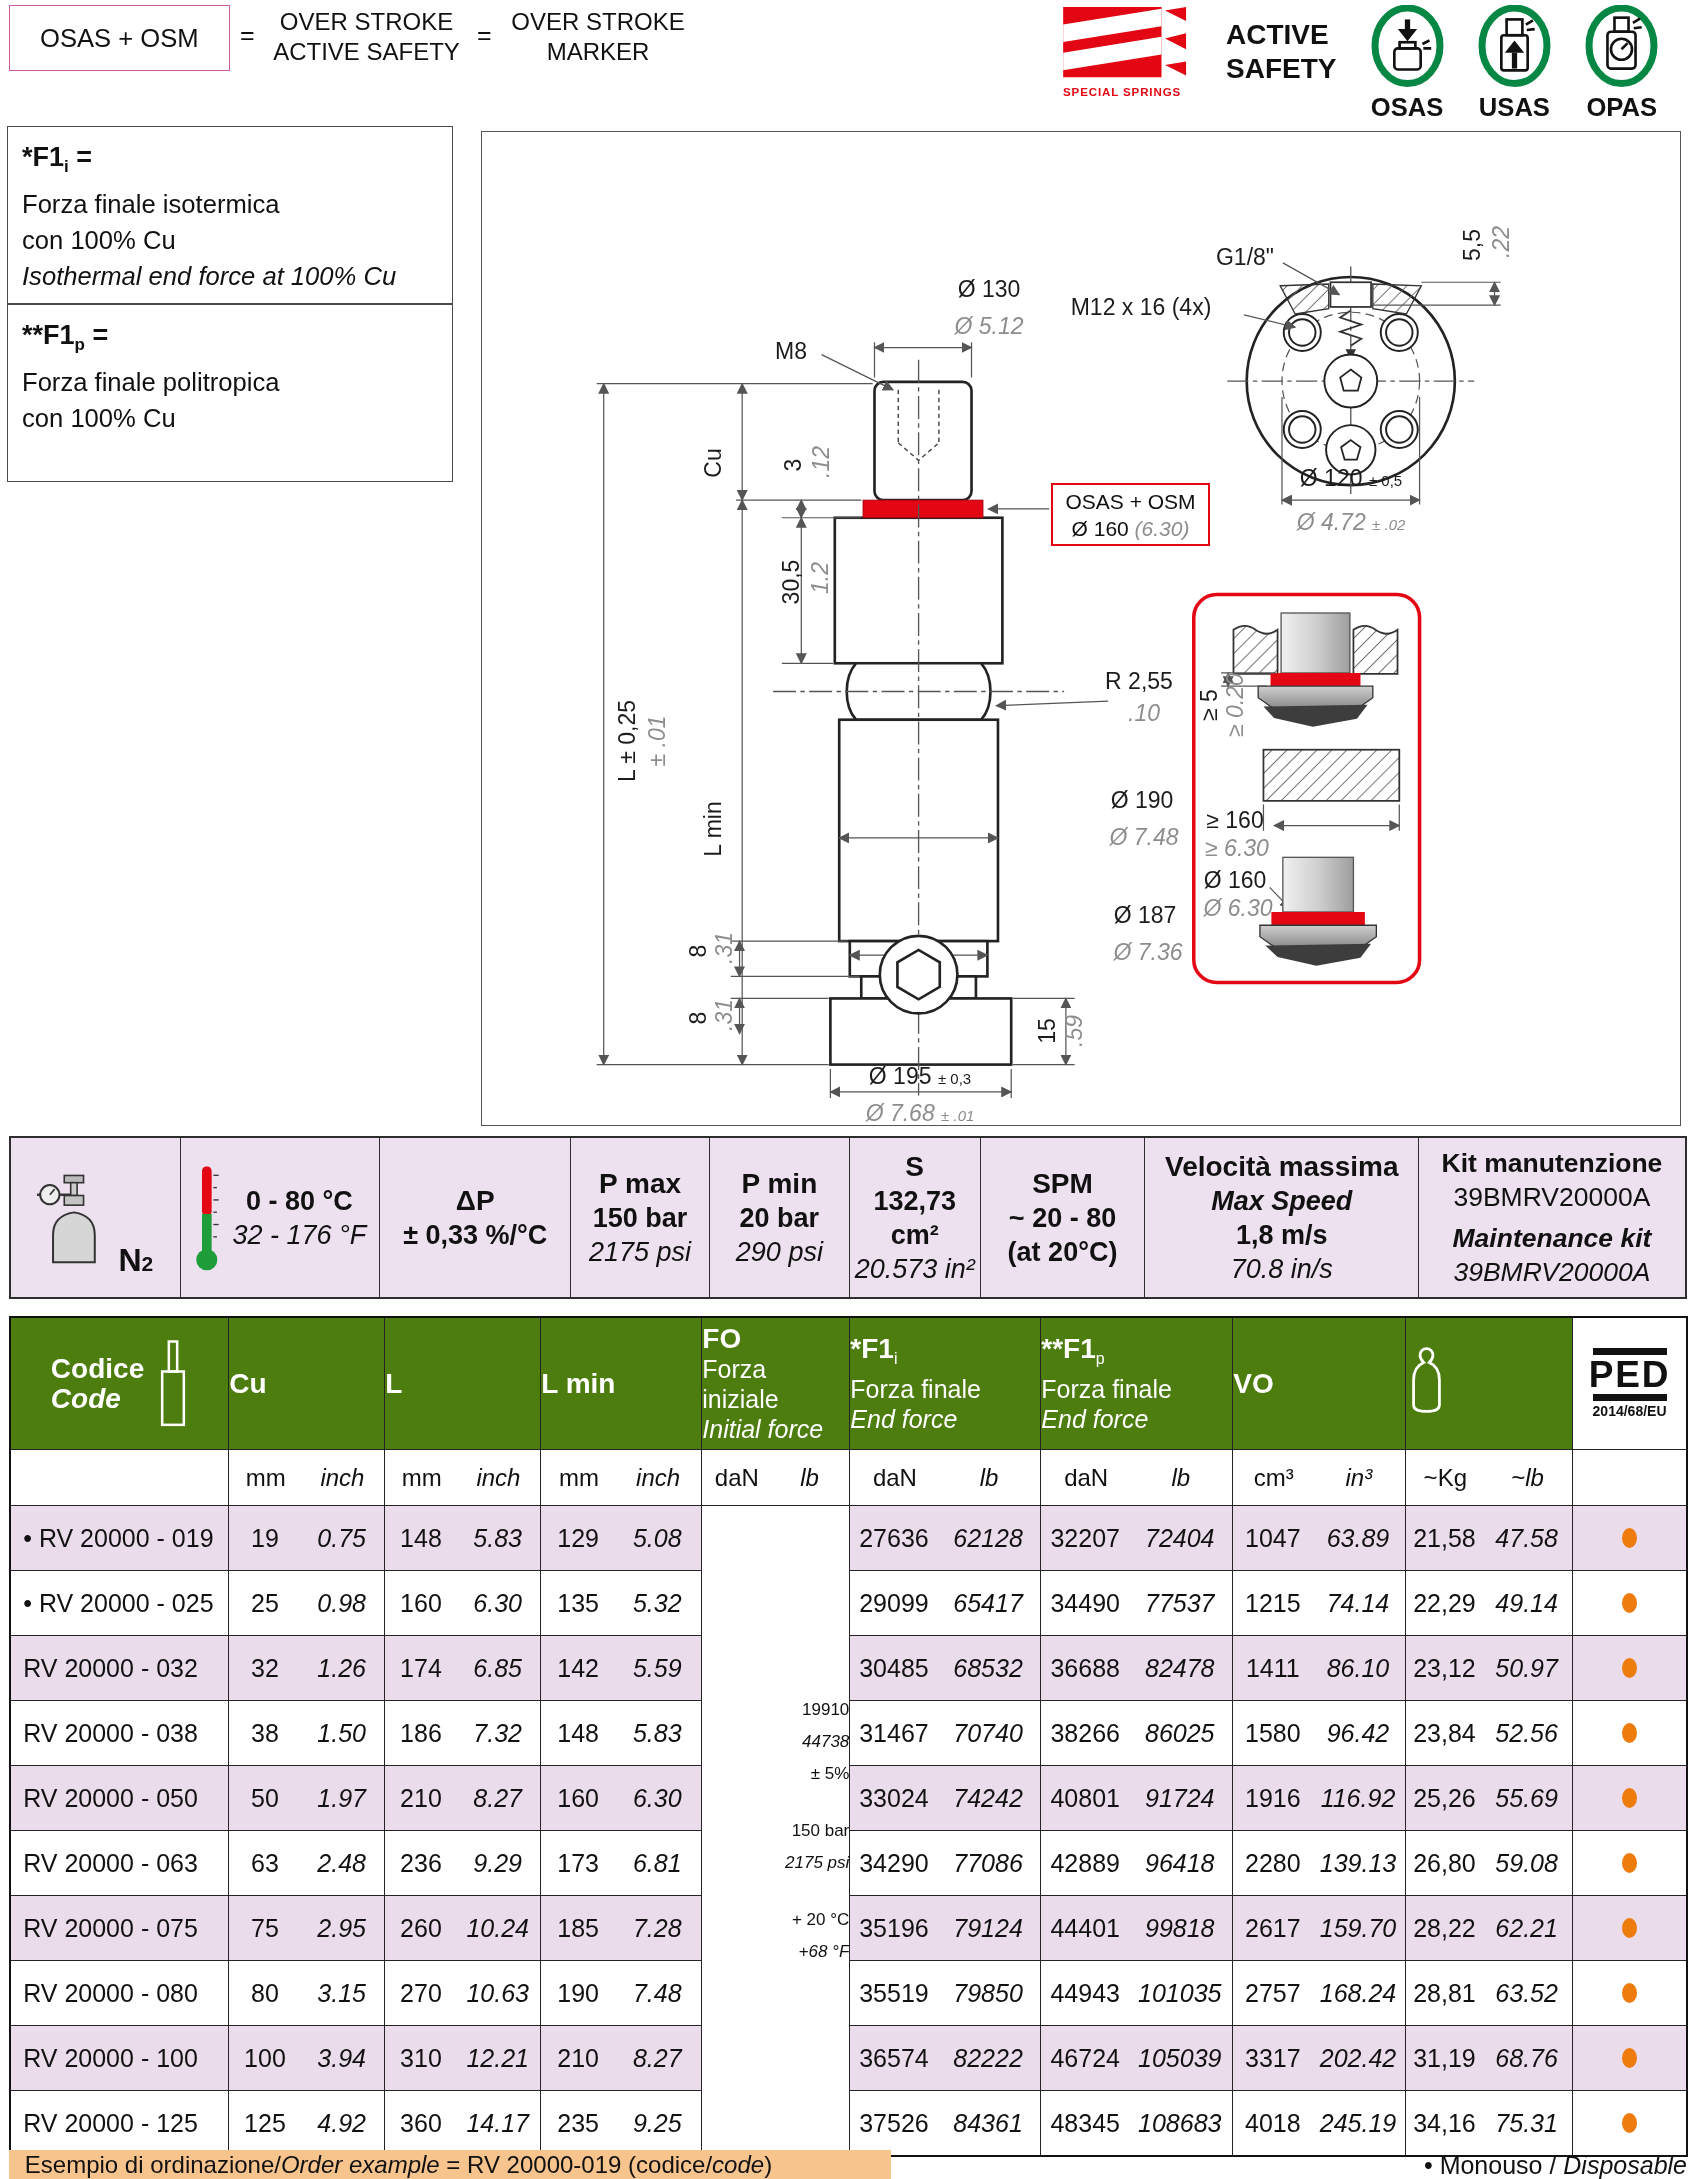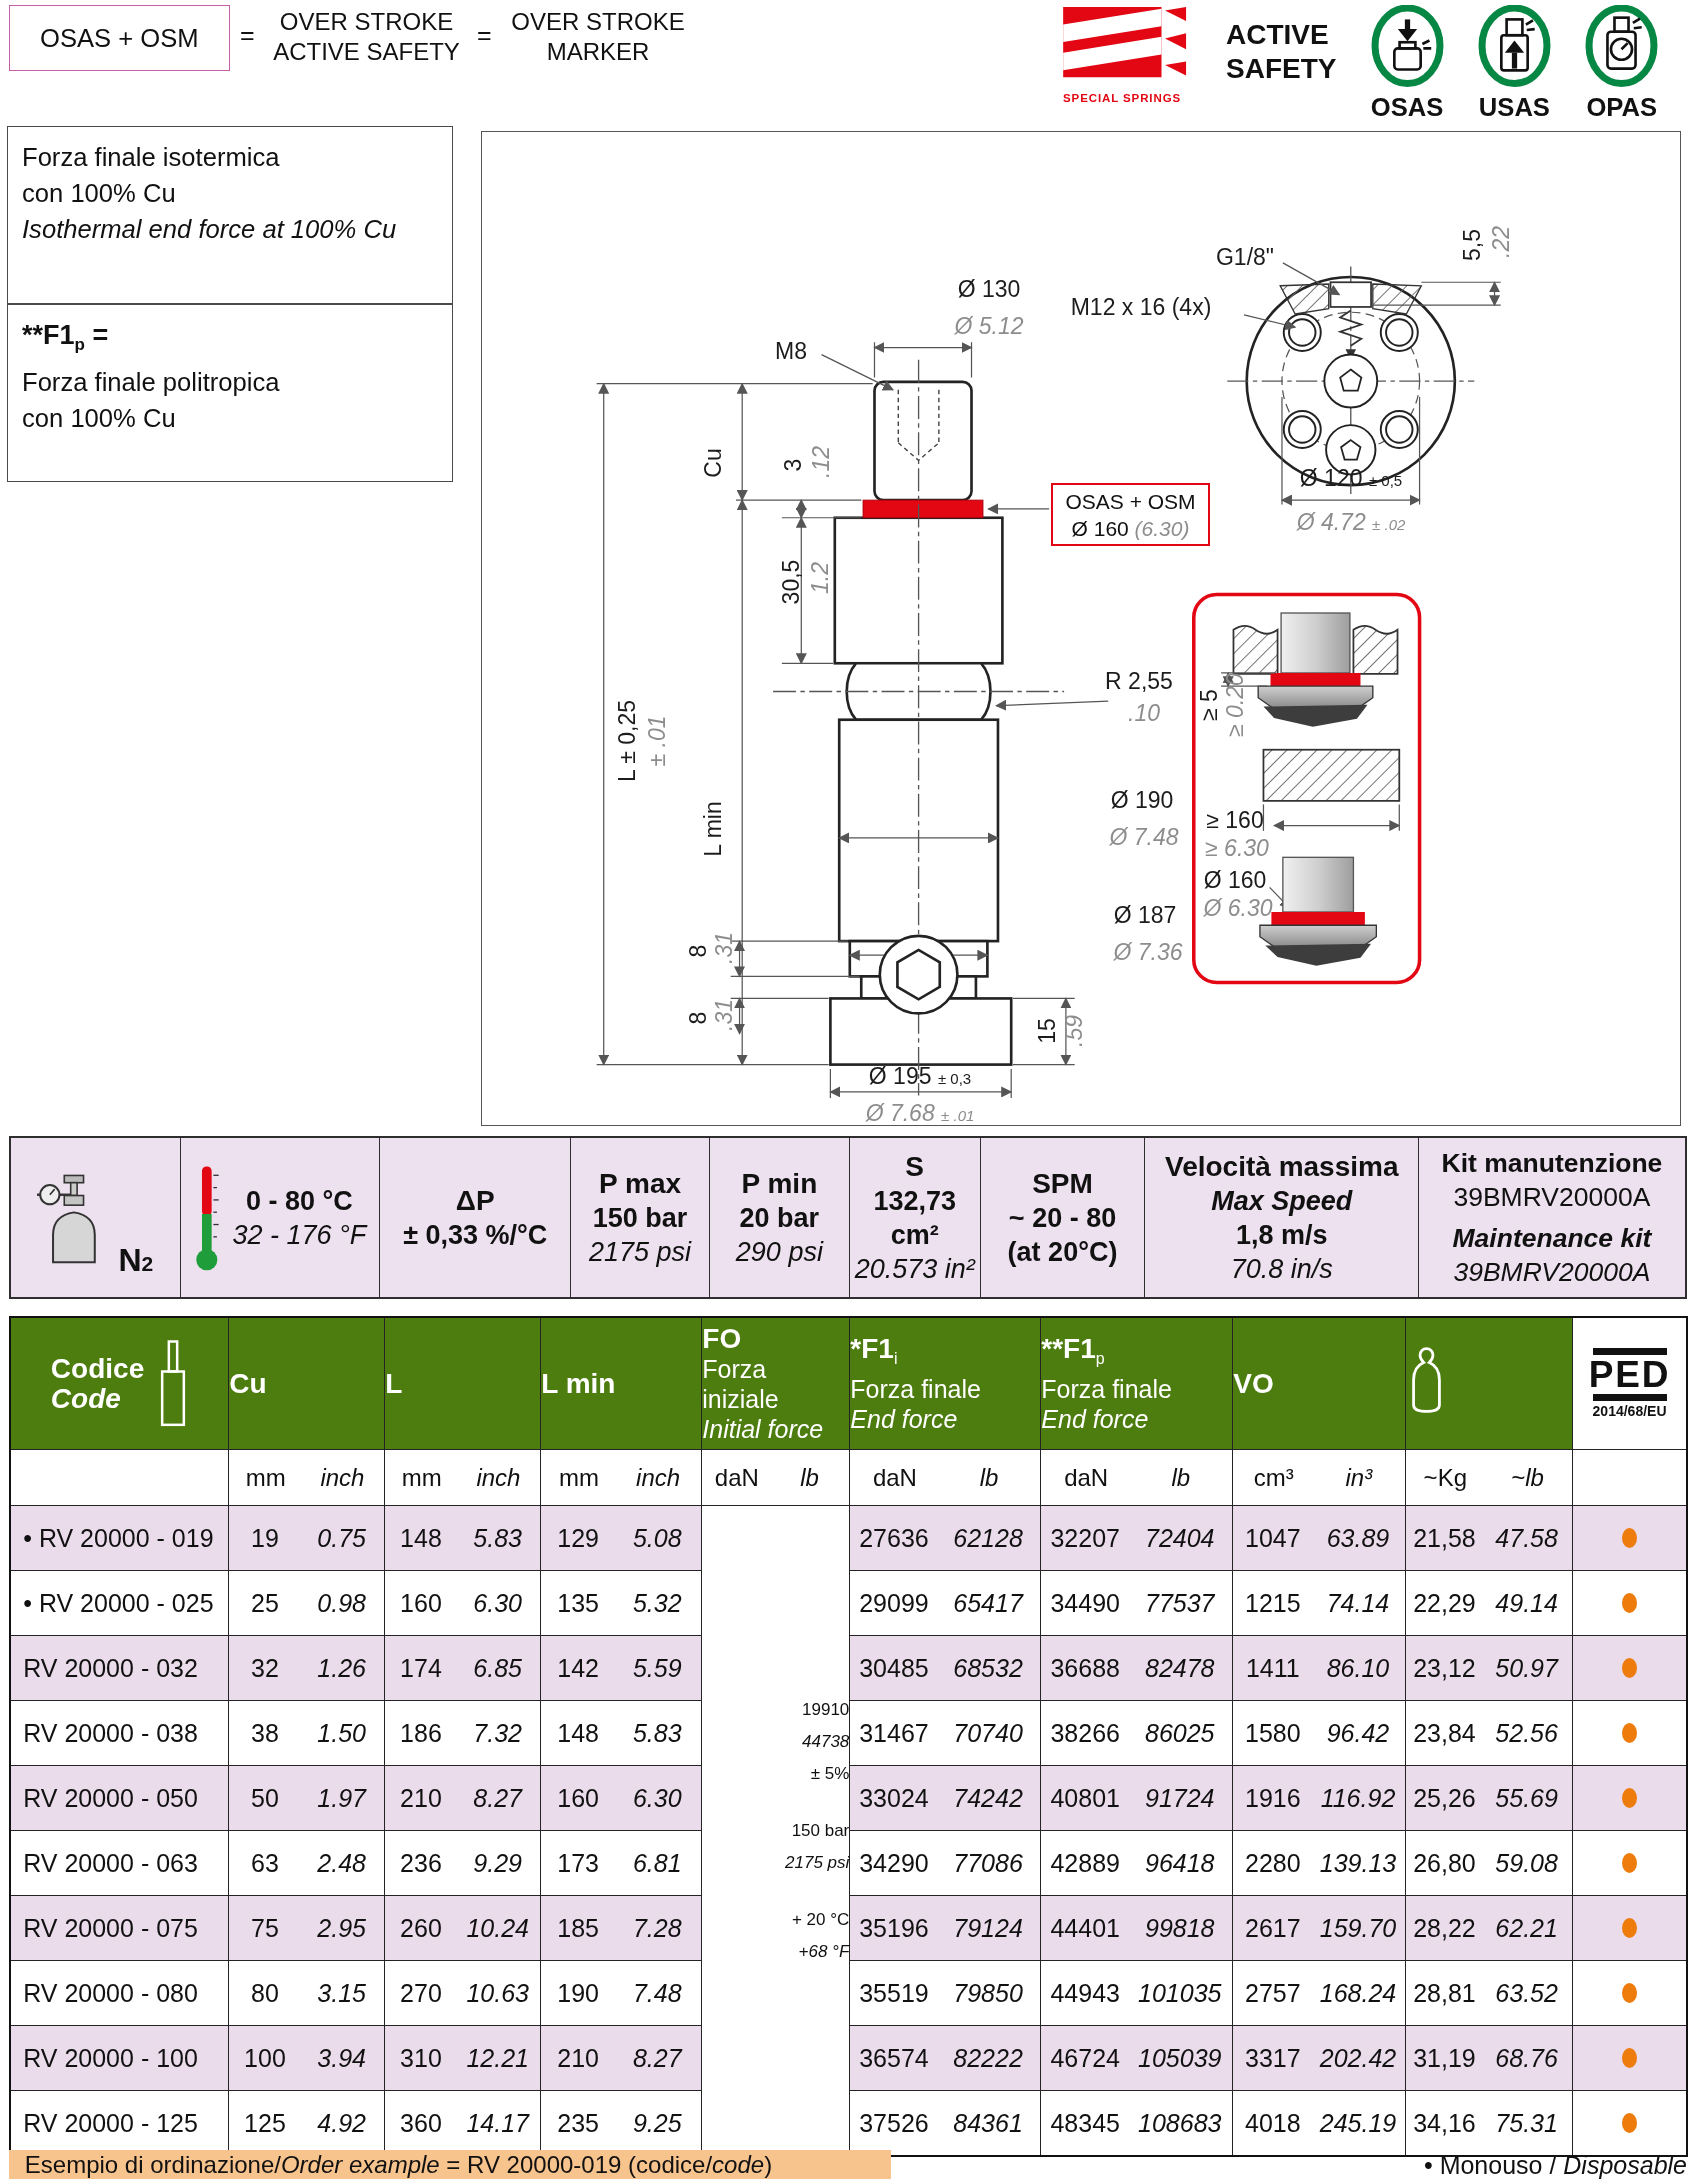--- a/index.html
+++ b/index.html
@@ -3,21 +3,21 @@
 <meta charset="utf-8">
 <style>
   html,body{margin:0;padding:0;background:#fff;}
   body{width:1694px;height:2180px;position:relative;font-family:"Liberation Sans","DejaVu Sans",sans-serif;color:#111;overflow:hidden;}
   .abs{position:absolute;}
   
   .osas-box{left:8.8px;top:5.3px;width:219px;height:64px;border:1.8px solid #c75fa5;display:flex;align-items:center;justify-content:center;font-size:25.6px;}
   .eq{font-size:25px;top:21px;}
   .stk{text-align:center;font-size:24px;line-height:30px;top:7px;}
   .brand-logo{left:1063px;top:7px;width:132px;}
-  .brand-name{color:#e30613;font-weight:bold;font-size:11.5px;letter-spacing:0.9px;margin-top:10px;}
+  .brand-name{color:#e30613;font-weight:bold;font-size:11.5px;letter-spacing:0.9px;margin-top:4px;}
   .active-safety{left:1226px;top:17.6px;font-size:28px;font-weight:bold;line-height:34px;}
   .badges{left:1363px;top:5.3px;display:flex;gap:19.4px;}
   .badge{width:88px;text-align:center;}
   .badge-label{font-size:25.6px;font-weight:bold;margin-top:0px;}
   
   .note-box{left:7px;width:446px;border:1.8px solid #4a4a4a;background:#fff;padding:12.4px 14px 8.8px 14px;box-sizing:border-box;font-size:25.6px;line-height:36px;}
   .nb1{top:126px;height:178px;}
   .nb2{top:304px;height:178px;}
   .sym{font-weight:bold;font-size:27px;}
   .sub{font-weight:bold;font-size:17px;vertical-align:sub;}
@@ -129,20 +129,21 @@
       <rect x="29" y="30" width="32" height="42" rx="4" fill="none" stroke="#111" stroke-width="3"></rect>
       <circle cx="45" cy="50" r="12" fill="none" stroke="#111" stroke-width="3"></circle>
       <line x1="45" y1="50" x2="52" y2="43" stroke="#111" stroke-width="3"></line>
       <path d="M58,20 l8,-5 M59,26 l9,-1" stroke="#111" stroke-width="3"></path>
     </svg>
     <div class="badge-label">OPAS</div>
   </div>
 </div>
 
 <div class="abs note-box nb1">
+  <div><span class="sym">*F1</span><span class="sub">i</span><span class="sym"> =</span></div>
   <div>Forza finale isotermica</div>
   <div>con 100% Cu</div>
   <div class="itl">Isothermal end force at 100% Cu</div>
 </div>
 <div class="abs note-box nb2">
   <div><span class="sym">**F1</span><span class="sub">p</span><span class="sym"> =</span></div>
   <div>Forza finale politropica</div>
   <div>con 100% Cu</div>
 </div>
 

